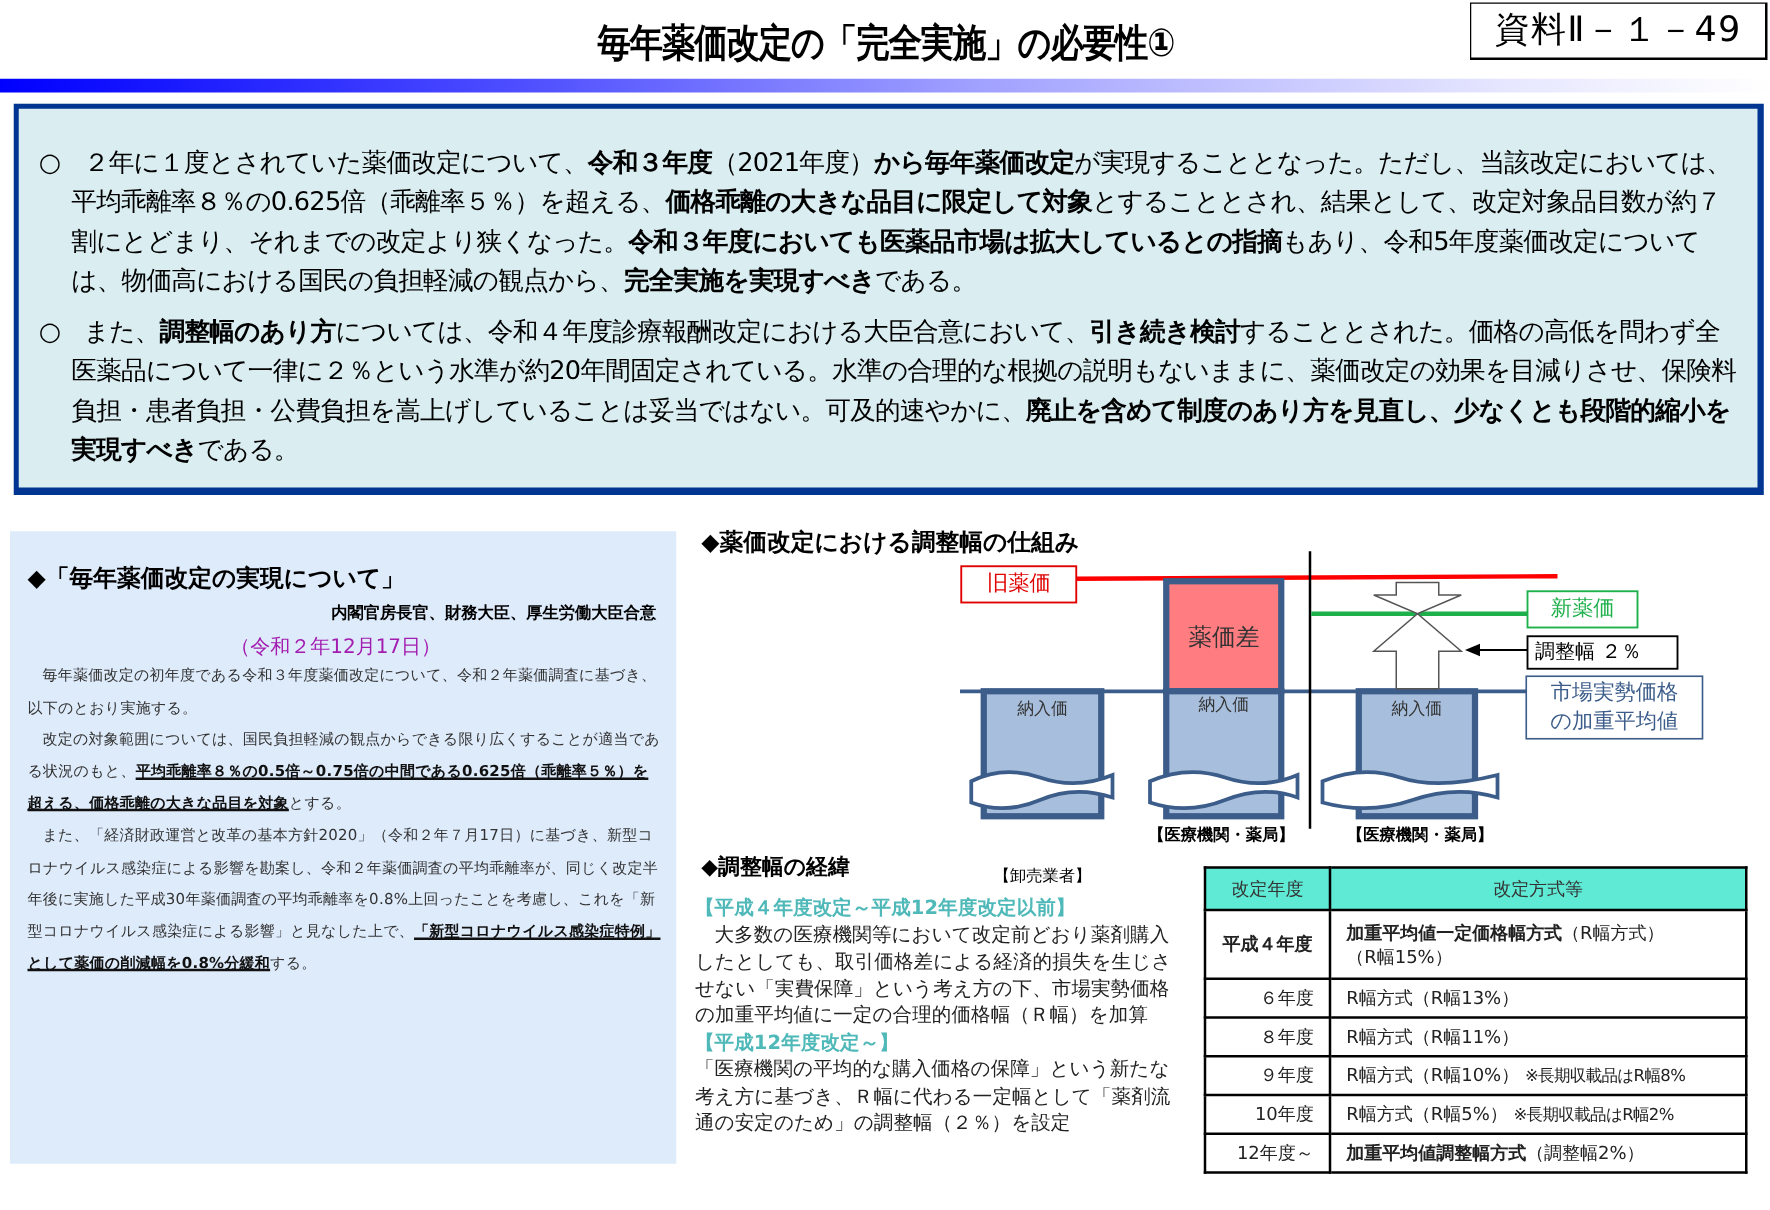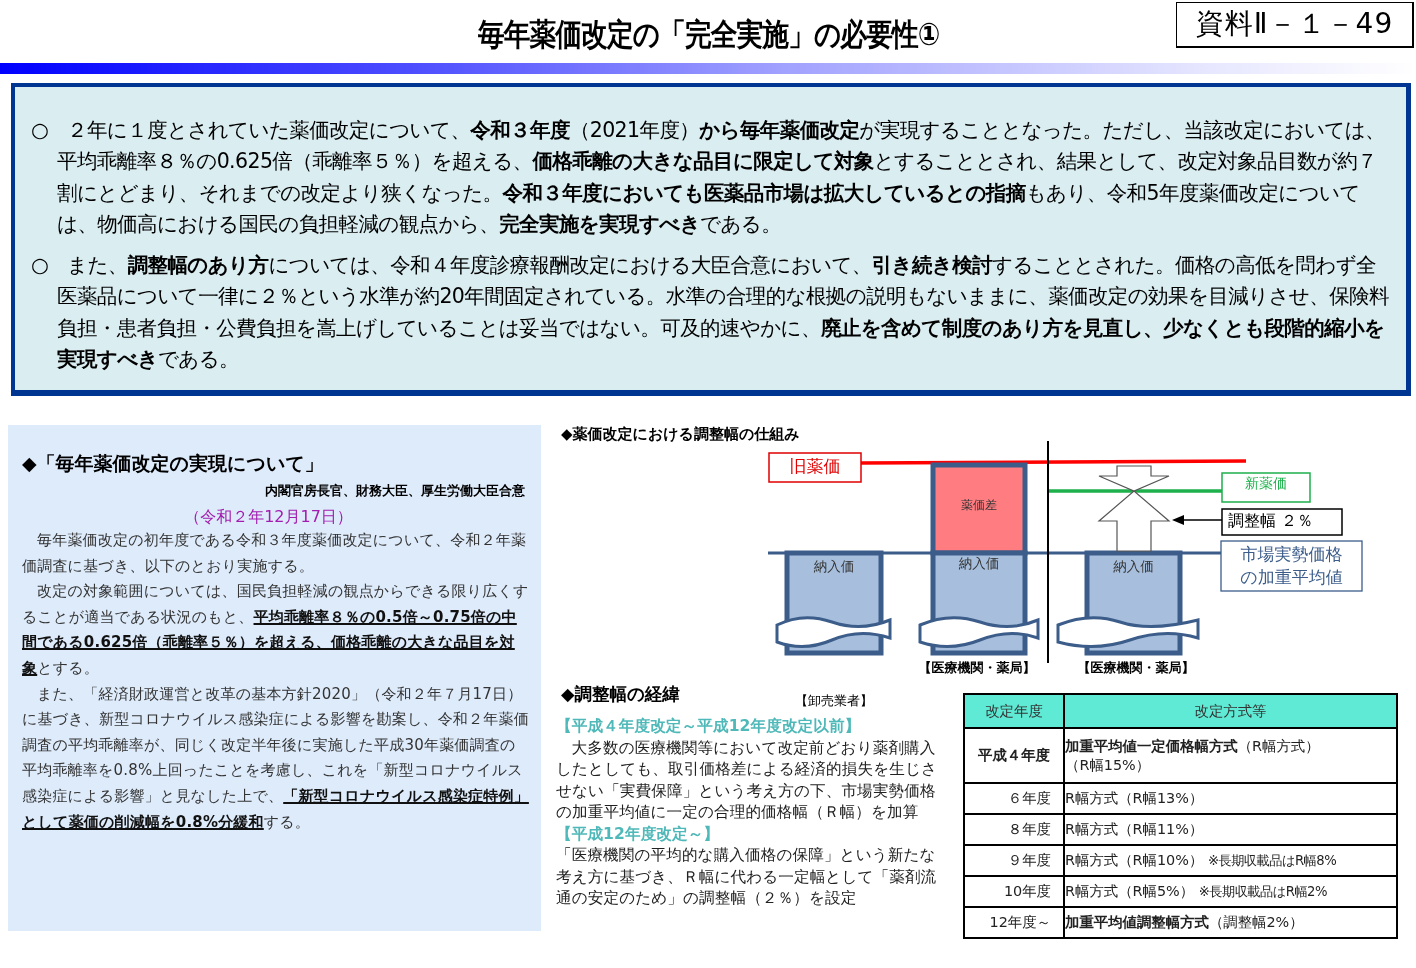--- a/index.html
+++ b/index.html
@@ -37,26 +37,26 @@
   .b { font-weight: bold; }
 
   
   .agreement-box {
     position: absolute; left: 8px; top: 425px; width: 533px; height: 506px;
     background: #deebfb; padding: 25px 12px 0 14px;
   }
   .agreement-heading { font-weight: bold; font-size: 19px; line-height: 26px; }
   .agreement-sub { font-weight: bold; font-size: 13px; line-height: 30px; text-align: right; padding-right: 4px; }
   .agreement-date { font-size: 16px; line-height: 22px; text-align: center; padding-right: 14px; color: #a21caf; }
-  .agreement-p { font-size: 15px; line-height: 25.6px; letter-spacing: 0.2px; color: #333; text-indent: 1em; }
+  .agreement-p { font-size: 12px; line-height: 25.6px; letter-spacing: 0.2px; color: #333; text-indent: 1em; }
   .u { font-weight: bold; text-decoration: underline; text-decoration-thickness: 2px; color: #111; }
 
   
   .diagram-title {
-    position: absolute; left: 561px; top: 422px; font-weight: bold; font-size: 15px; line-height: 24px;
+    position: absolute; left: 561px; top: 422px; font-weight: bold; font-size: 19px; line-height: 24px;
   }
   .diagram { position: absolute; left: 0; top: 0; width: 1416px; height: 968px; pointer-events: none; }
   .diagram * { pointer-events: auto; }
   .lbl { position: absolute; text-align: center; white-space: nowrap; }
 
   .history-title {
     position: absolute; left: 561px; top: 682px; font-weight: bold; font-size: 17.5px; line-height: 24px;
   }
   .history-text {
     position: absolute; left: 556px; top: 716px; width: 392px;
@@ -67,21 +67,21 @@
   .history-text .p2 { display: block; }
 
   
   .history-table {
     position: absolute; left: 963px; top: 693px; width: 435px; border-collapse: collapse;
     font-size: 14.4px; color: #222;
   }
   .history-table th, .history-table td { border: 2.5px solid #000; }
   .history-table th { background: #5eead4; font-weight: normal; height: 34px; text-align: center; color: #333; }
   .history-table td.year { width: 100px; text-align: right; padding-right: 12px; height: 31px; }
-  .history-table td.method { text-align: left; border-radius: 20px; }
+  .history-table td.method { padding-left: 12px; text-align: left; border-radius: 20px; }
   .history-table tr.tall td { height: 55px; }
   .history-table .note { font-size: 13.2px; letter-spacing: -0.5px; }
 </style>
 </head>
 <body>
 
 <div class="page-title">毎年薬価改定の「完全実施」の必要性①</div>
 <div class="doc-number">資料Ⅱ－１－49</div>
 <div class="title-bar"></div>
 
@@ -132,28 +132,28 @@
     <line x1="1222" y1="520" x2="1182" y2="520" stroke="#000" stroke-width="1.5"></line>
     <polygon points="1172,520 1184,515 1184,525" fill="#000"></polygon>
 
     <rect x="769" y="453" width="92" height="29" fill="#fff" stroke="#e00000" stroke-width="1.5"></rect>
     <rect x="1222" y="473" width="88" height="29" fill="#fff" stroke="#1db04b" stroke-width="1.5"></rect>
     <rect x="1222" y="509" width="120" height="26" fill="#fff" stroke="#000" stroke-width="1.5"></rect>
     <rect x="1221" y="541" width="141" height="50" fill="#fff" stroke="#3c5d8a" stroke-width="1.3"></rect>
   </svg>
 
   <div class="lbl" style="left:769px;top:455px;width:92px;font-size:17px;color:#e00000;">旧薬価</div>
-  <div class="lbl" style="left:1222px;top:475px;width:88px;font-size:14px;color:#1db04b;">新薬価</div>
+  <div class="lbl" style="left:1222px;top:475px;width:88px;font-size:17px;color:#1db04b;">新薬価</div>
   <div class="lbl" style="left:1224px;top:511px;width:118px;font-size:16px;text-align:left;padding-left:4px;">調整幅 ２％</div>
   <div class="lbl" style="left:1221px;top:543px;width:141px;font-size:17px;line-height:23px;color:#3c5d8a;">
     <div>市場実勢価格</div>
     <div>の加重平均値</div>
   </div>
 
-  <div class="lbl" style="left:933px;top:497px;width:92px;font-size:12px;color:#333;">薬価差</div>
+  <div class="lbl" style="left:933px;top:497px;width:92px;font-size:19px;color:#333;">薬価差</div>
   <div class="lbl" style="left:787px;top:558px;width:94px;font-size:13.5px;color:#333;">納入価</div>
   <div class="lbl" style="left:933px;top:555px;width:92px;font-size:13.5px;color:#333;">納入価</div>
   <div class="lbl" style="left:1087px;top:558px;width:93px;font-size:13.5px;color:#333;">納入価</div>
 
   <div class="lbl" style="left:774px;top:659px;width:120px;font-size:13px;font-weight:normal;margin-top:33px;">【卸売業者】</div>
   <div class="lbl" style="left:907px;top:659px;width:140px;font-size:13px;font-weight:bold;">【医療機関・薬局】</div>
   <div class="lbl" style="left:1066px;top:659px;width:140px;font-size:13px;font-weight:bold;">【医療機関・薬局】</div>
 </div>
 
 <div class="history-title">◆調整幅の経緯</div>

